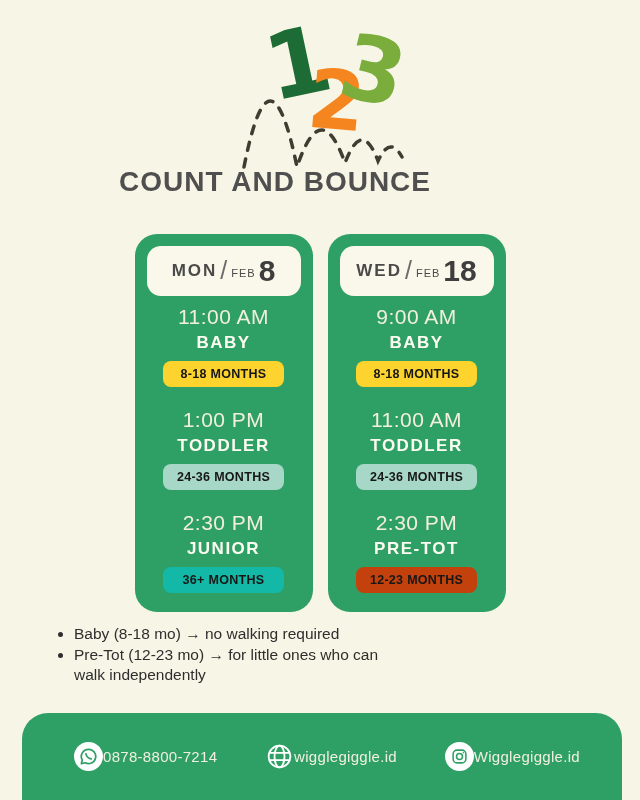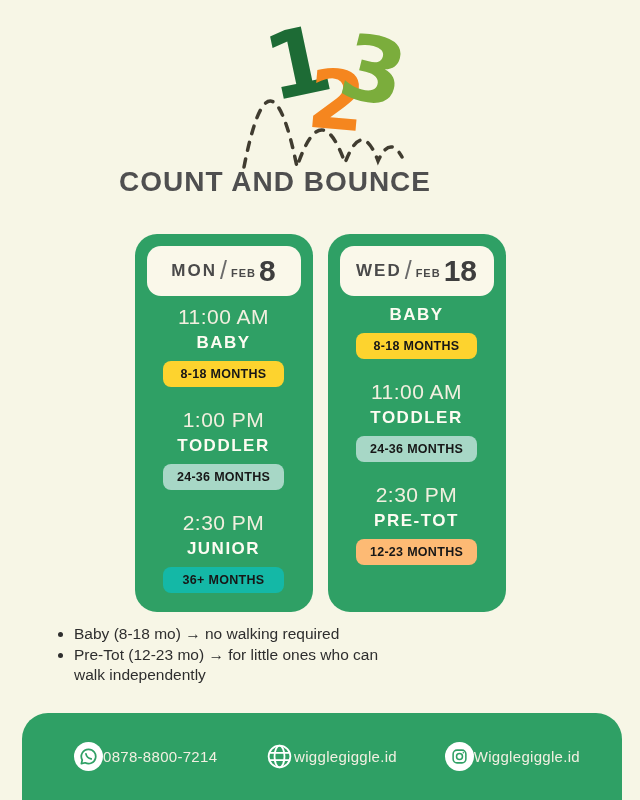--- a/index.html
+++ b/index.html
@@ -36,21 +36,21 @@
   .card {
     width:178px; height:378px; background:#2fa065;
     border-radius:22px; padding:12px 12px 0;
   }
   .card-header {
     background:#faf8ea; border-radius:14px; height:50px;
     display:flex; align-items:center; justify-content:center;
   }
   .day   { font-size:17px; font-weight:bold; color:#4a4a4a; letter-spacing:2px; }
   .slash { font-size:25px; font-weight:400; color:#6b6b6b; margin:0 4px 0 3px; transform:translateY(-1px); }
-  .month { font-size:11px; font-weight:bold; color:#4a4a4a; letter-spacing:1px; margin-right:3px; transform:translateY(2px); }
+  .month { font-size:11px; font-weight:normal; color:#4a4a4a; letter-spacing:1px; margin-right:3px; transform:translateY(2px); }
   .date  { font-size:30px; font-weight:bold; color:#3e3e3e; }
 
   .sessions { margin-top:9px; }
   .session  { text-align:center; margin-bottom:21px; }
   .time  { font-size:21px; color:#f2efdf; letter-spacing:0.5px; }
   .sname { font-size:17px; font-weight:bold; color:#fdfcf2; letter-spacing:1.5px; margin-top:4px; }
   .badge {
     margin:8px auto 0; width:121px; height:26px; border-radius:8px;
     display:flex; align-items:center; justify-content:center;
     font-size:12.5px; font-weight:bold; color:#171717; letter-spacing:0.3px;
@@ -124,32 +124,33 @@
 
     <div class="card">
       <div class="card-header">
         <span class="day">WED</span>
         <span class="slash">/</span>
         <span class="month">FEB</span>
         <span class="date">18</span>
       </div>
       <div class="sessions">
         <div class="session">
+          <div class="time">9:00 AM</div>
           <div class="sname">BABY</div>
           <div class="badge" style="background: rgb(253, 211, 46);">8-18 MONTHS</div>
         </div>
         <div class="session">
           <div class="time">11:00 AM</div>
           <div class="sname">TODDLER</div>
           <div class="badge" style="background: rgb(167, 215, 198);">24-36 MONTHS</div>
         </div>
         <div class="session">
           <div class="time">2:30 PM</div>
           <div class="sname">PRE-TOT</div>
-          <div class="badge" style="background: #fdba74;">12-23 MONTHS</div>
+          <div class="badge" style="background: #c2410c;">12-23 MONTHS</div>
         </div>
       </div>
     </div>
 
   </div>
 
   <ul class="notes">
     <li>Baby (8-18 mo) → no walking required</li>
     <li>Pre-Tot (12-23 mo) → for little ones who can walk independently</li>
   </ul>

